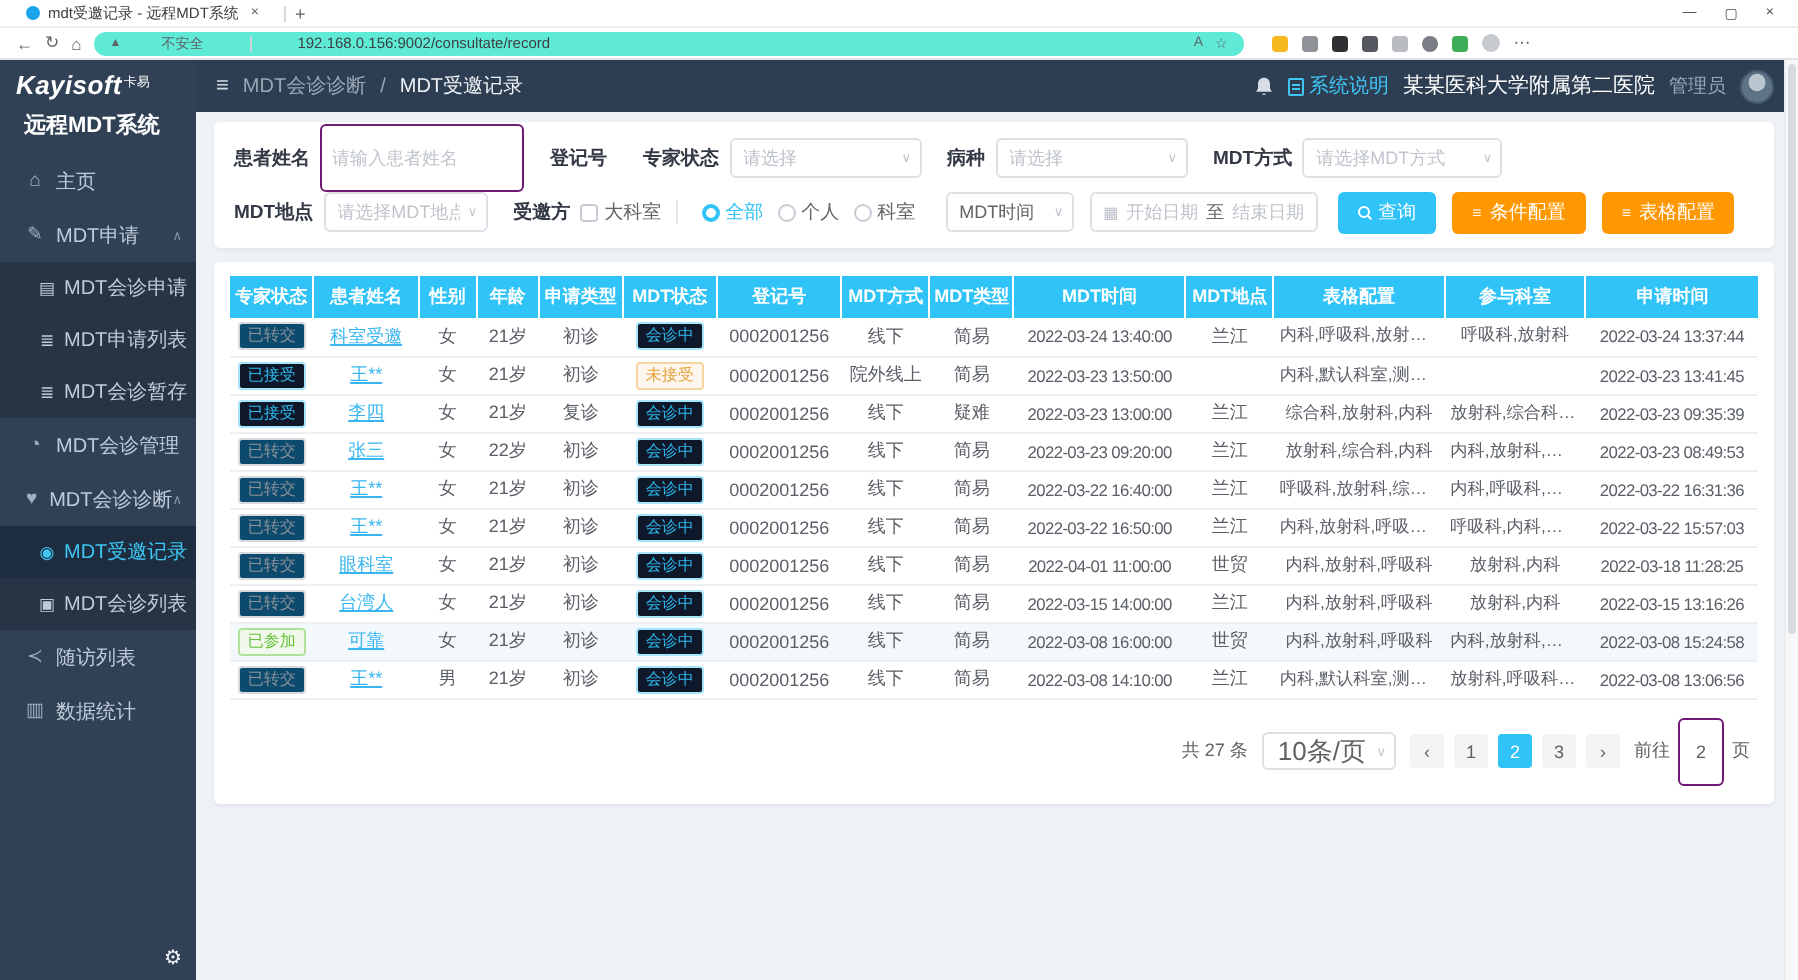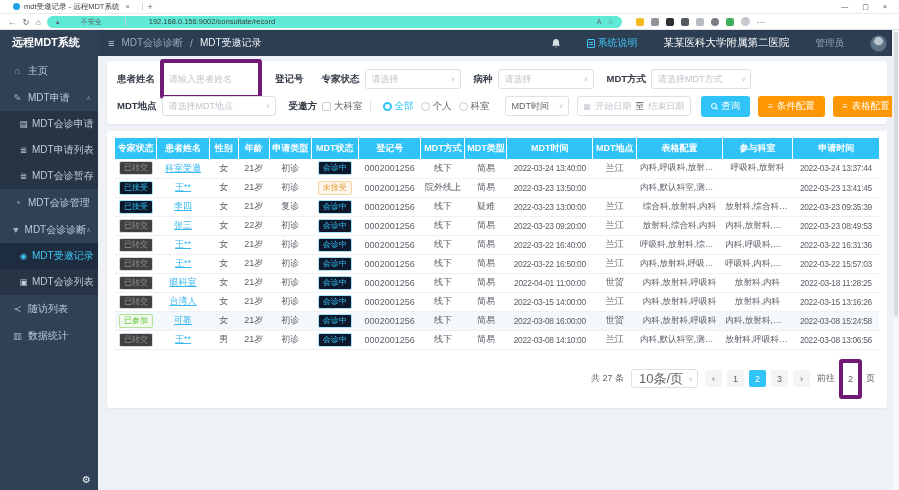--- a/index.html
+++ b/index.html
@@ -46,37 +46,37 @@
   .si-icon { width:11px; font-size:8.5px; margin-right:3px; text-align:center; }
   .sub-item.active { color:#3fc6f4; background:#1d2d3f; }
   .gear { position:absolute; bottom:5px; right:7px; color:#f2f4f6; font-size:10px; cursor:pointer; }
 
   
   .main { flex:1; display:flex; flex-direction:column; min-width:0; }
   .topbar { height:26px; background:#2d3d52; display:flex; align-items:center; gap:7px; padding:0 12px 0 10px; }
   .menu-ic { color:#cfd6dd; font-size:11px; }
   .bc-parent,.bc-sep { color:#9aa7b4; font-size:10px; }
   .bc-cur { color:#eef2f6; font-size:10px; }
-  .tb-right { margin-left:auto; display:flex; align-items:center; gap:26px; }
+  .tb-right { margin-left:auto; display:flex; align-items:center; gap:7px; }
   .bell { display:flex; }
   .syshelp { color:#3fc6f4; font-size:10px; display:flex; align-items:center; gap:3px; cursor:pointer; }
   .doc-ic { width:8px; height:9px; border:1px solid #3fc6f4; border-radius:1px; position:relative; }
   .doc-ic::after { content:""; position:absolute; left:1px; top:2px; width:4px; height:1px; background:#3fc6f4; box-shadow:0 2px 0 #3fc6f4; }
   .hosp { color:#fff; font-size:10.5px; white-space:nowrap; }
   .role { color:#9aa7b4; font-size:9.5px; }
   .avatar { width:17px; height:17px; border-radius:50%; background:radial-gradient(circle at 50% 35%, #b9c6cf 0 34%, #5d7386 35% 100%); border:1px solid #4a5a6e; cursor:pointer; }
 
   .content { flex:1; background:#eef1f5; padding:5px 12px 0 9px; min-width:0; }
   .card { background:#fff; border-radius:3px; box-shadow:0 1px 2px rgba(0,0,0,.05); }
   .filter-card { padding:7px 10px; margin-bottom:7px; }
   .frow { display:flex; align-items:center; height:22px; }
   .frow + .frow { margin-top:5px; }
   .fg { display:flex; align-items:center; margin-right:13px; }
   .flabel { font-size:9.5px; color:#333a45; font-weight:700; margin-right:5px; white-space:nowrap; }
-  .inp { height:20px; border:4px solid #701a75; border-radius:3px; font-size:9px; color:#606266; padding:16px 5px; background:#fff; outline:none; }
+  .inp { height:20px; border:1px solid #701a75; border-radius:3px; font-size:9px; color:#606266; padding:16px 5px; background:#fff; outline:none; }
   .inp::placeholder { color:#c0c4cc; }
   .sel { position:relative; display:flex; align-items:center; height:20px; border:1px solid #dcdfe6; border-radius:3px; padding:0 13px 0 6px; background:#fff; cursor:pointer; }
   .sel .ph { color:#c0c4cc; font-size:9px; white-space:nowrap; overflow:hidden; }
   .sel .ph.dark { color:#606266; }
   .caret { position:absolute; right:4px; color:#c0c4cc; font-size:6.5px; }
   .cbx { width:9px; height:9px; border:1px solid #c8ccd4; border-radius:2px; background:#fff; margin-right:3px; cursor:pointer; }
   .opt-label { font-size:9.5px; color:#606266; margin-right:7px; white-space:nowrap; cursor:pointer; }
   .vdiv { width:1px; height:12px; background:#e3e6ea; margin:0 6px 0 0; }
   .rdo { width:9px; height:9px; border:1px solid #c8ccd4; border-radius:50%; background:#fff; margin-right:3px; cursor:pointer; flex:0 0 auto; }
   .rdo.on { border:2.5px solid #2fc3f7; }
@@ -93,21 +93,21 @@
   .cfg-ic { font-size:8px; }
 
   
   .table-card { padding:7px 8px 6px; }
   table { width:100%; border-collapse:collapse; table-layout:fixed; }
   thead th { background:#2fc3f7; color:#fff; font-size:9px; font-weight:700; height:21px; border-right:1px solid rgba(255,255,255,.45); white-space:nowrap; overflow:hidden; }
   thead th:last-child { border-right:none; }
   tbody td { font-size:9px; color:#5a5e66; height:19px; text-align:center; white-space:nowrap; overflow:hidden; padding:0 3px; border-bottom:1px solid #eef0f4; }
   tbody tr.hl { background:#f3f8fc; }
   .bdg { display:inline-block; font-size:8px; line-height:1; padding:2px 4px; border-radius:2px; border:1px solid; }
-  .bdg-gray { color:#8f9399; border-color:#d6d9de; background:#404040; }
+  .bdg-gray { color:#8f9399; border-color:#d6d9de; background:#0c4a6e; }
   .bdg-cyan { color:#2db9ec; border-color:#a6e4fa; background:#0f172a; }
   .bdg-green { color:#67c23a; border-color:#b3e19d; background:#f0f9eb; }
   .bdg-orange { color:#e6a23c; border-color:#f5d4a0; background:#fdf6ec; }
   .plink { color:#38b6f0; text-decoration:underline; cursor:pointer; }
   .tnum { font-size:8.4px; letter-spacing:-.3px; }
   .ell { display:block; font-size:8.6px; overflow:hidden; text-overflow:ellipsis; white-space:nowrap; }
 
   
   .pag { display:flex; align-items:center; justify-content:flex-end; gap:7px; padding:9px 4px 3px; font-size:9px; color:#606266; }
   .psel { position:relative; display:flex; align-items:center; height:19px; border:1px solid #dcdfe6; border-radius:3px; padding:0 14px 0 7px; cursor:pointer; }
@@ -160,20 +160,24 @@
     <span class="ext" style="background:#b9bcc1"></span>
     <span class="ext" style="background:#7a7d83;border-radius:50%"></span>
     <span class="ext" style="background:#3fae5a"></span>
     <span class="profile-ic"></span>
     <span class="nav-ic">⋯</span>
   </div>
 </div>
 
 <div class="app">
   <aside class="sidebar">
+    <div class="logo">
+      <span class="logo-text">Kayisoft</span>
+      <span class="logo-badge">卡易</span>
+    </div>
     <div class="sysname">远程MDT系统</div>
     <nav>
         <div class="nav-item">
           <span class="ni-icon">⌂</span>
           <span>主页</span>
         </div>
         <div class="nav-item">
           <span class="ni-icon">✎</span>
           <span>MDT申请</span>
           <span class="ni-chev">∧</span>
@@ -275,21 +279,21 @@
             <span class="flabel">MDT方式</span>
             <div class="sel" style="width:100px">
               <span class="ph">请选择MDT方式</span>
               <span class="caret">∨</span>
             </div>
           </div>
         </div>
         <div class="frow">
           <div class="fg">
             <span class="flabel">MDT地点</span>
-            <div class="sel" style="width:114px">
+            <div class="sel" style="width:82px">
               <span class="ph">请选择MDT地点</span>
               <span class="caret">∨</span>
             </div>
           </div>
           <div class="fg" style="margin-right:6px">
             <span class="flabel">受邀方</span>
             <span class="cbx"></span>
             <span class="opt-label">大科室</span>
             <span class="vdiv"></span>
           </div>

